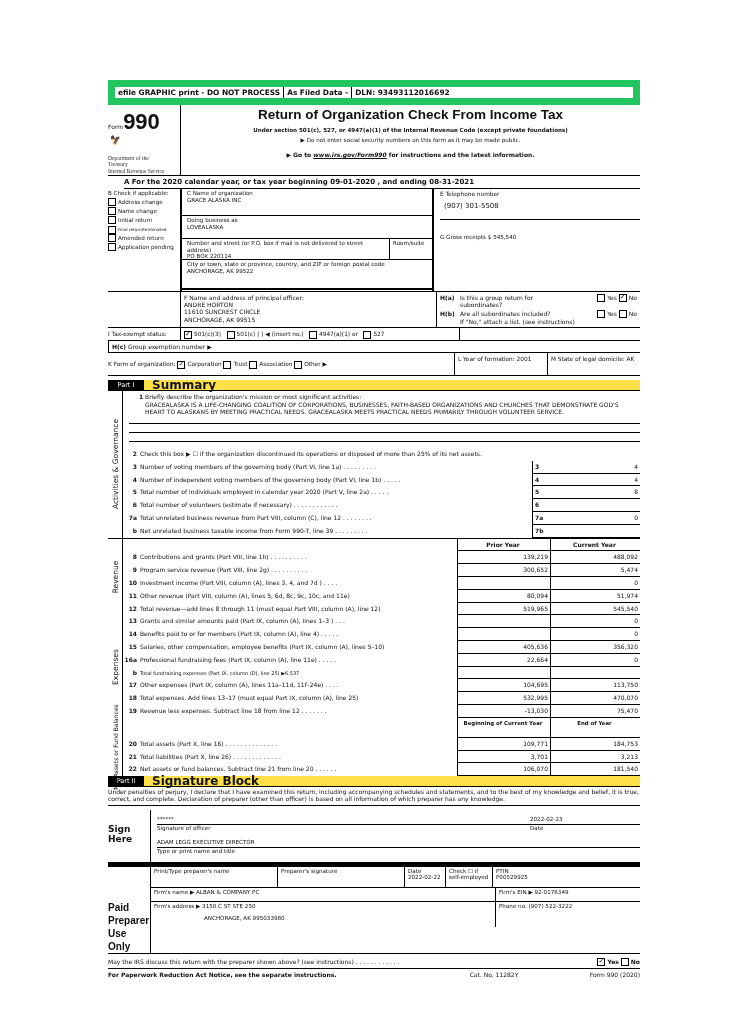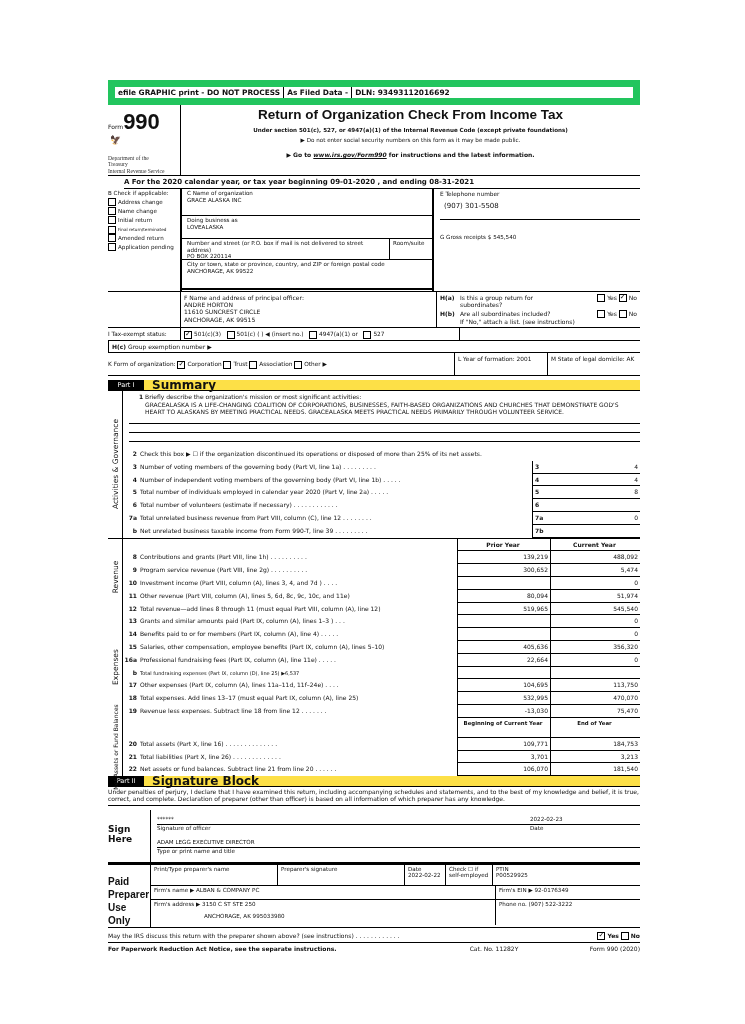--- a/index.html
+++ b/index.html
@@ -53,25 +53,25 @@
   .line .d{flex:1;white-space:nowrap;overflow:hidden;}
   .line .b{width:16px;border-left:1px solid #000;border-bottom:1px solid #000;font-weight:bold;padding-left:2px;}
   .line .v{width:87px;border-bottom:1px solid #000;text-align:right;padding-right:2px;}
   .line .py{width:90px;border-left:1px solid #000;border-bottom:1px solid #000;text-align:right;padding-right:2px;}
   .line .cy{width:87px;border-left:1px solid #000;border-bottom:1px solid #000;text-align:right;padding-right:2px;}
   .mission{font-size:6px;line-height:7.2px;padding:2px 0 0 16px;}
   .mission .t{padding-left:6px;}
   .blank{border-bottom:1px solid #000;height:8px;margin-left:6px;}
   .colhead{font-weight:bold;text-align:center !important;}
   .penalty{font-size:6px;line-height:7.2px;border-bottom:1px solid #000;padding:1px 0 2px;}
-  .sign{display:flex;height:52px;border-bottom:3px solid #000000;margin-top:4px;}
+  .sign{display:flex;height:52px;border-bottom:5px solid #000000;margin-top:4px;}
   .sign .sl{width:42px;font-weight:bold;font-size:9px;padding-top:14px;line-height:10px;}
   .sign .sr{flex:1;border-left:1px solid #000;font-size:5.6px;position:relative;}
   .paid{display:flex;border-bottom:1px solid #000;}
-  .paid .pl{width:42px;font-weight:bold;font-size:10px;line-height:13px;padding-top:10px;font-family:"Liberation Sans",sans-serif;}
+  .paid .pl{width:42px;font-weight:bold;font-size:10px;line-height:13px;padding-top:10px;font-family:"Liberation Sans",sans-serif;margin-top:24px;}
   .paid .pr{flex:1;border-left:1px solid #000;font-size:5.6px;}
   .prow{display:flex;border-bottom:1px solid #000;}
   .prow > div{border-right:1px solid #000;padding:1px 3px;}
   .footer{display:flex;font-size:6px;margin-top:2px;}
 </style>
 </head>
 <body>
 
 <div class="page">
 

